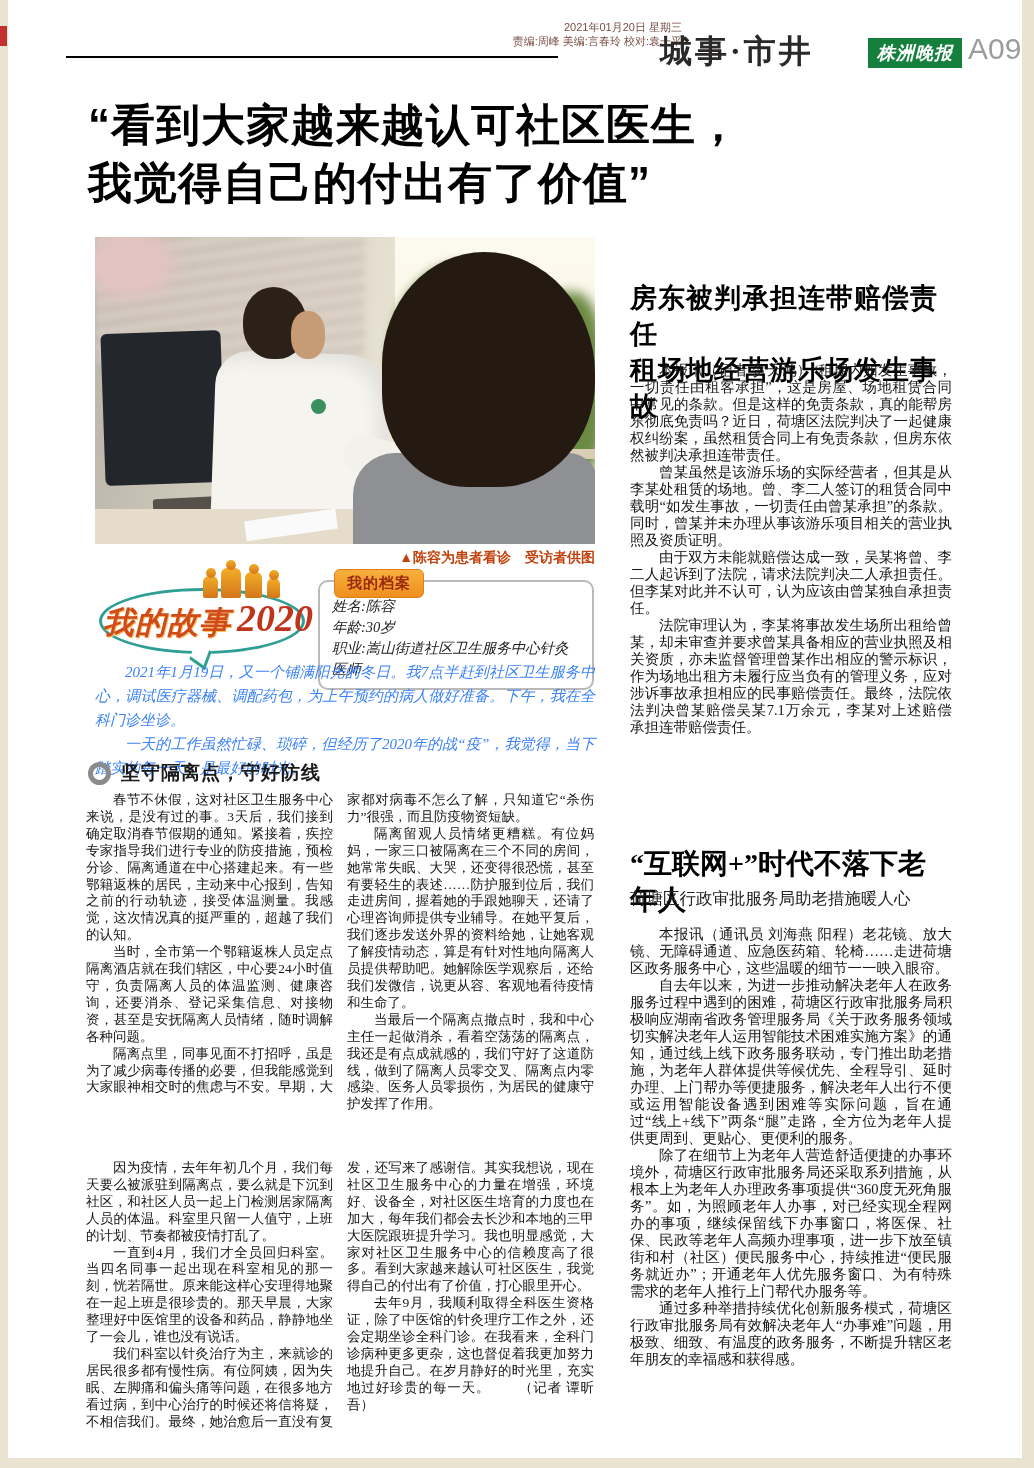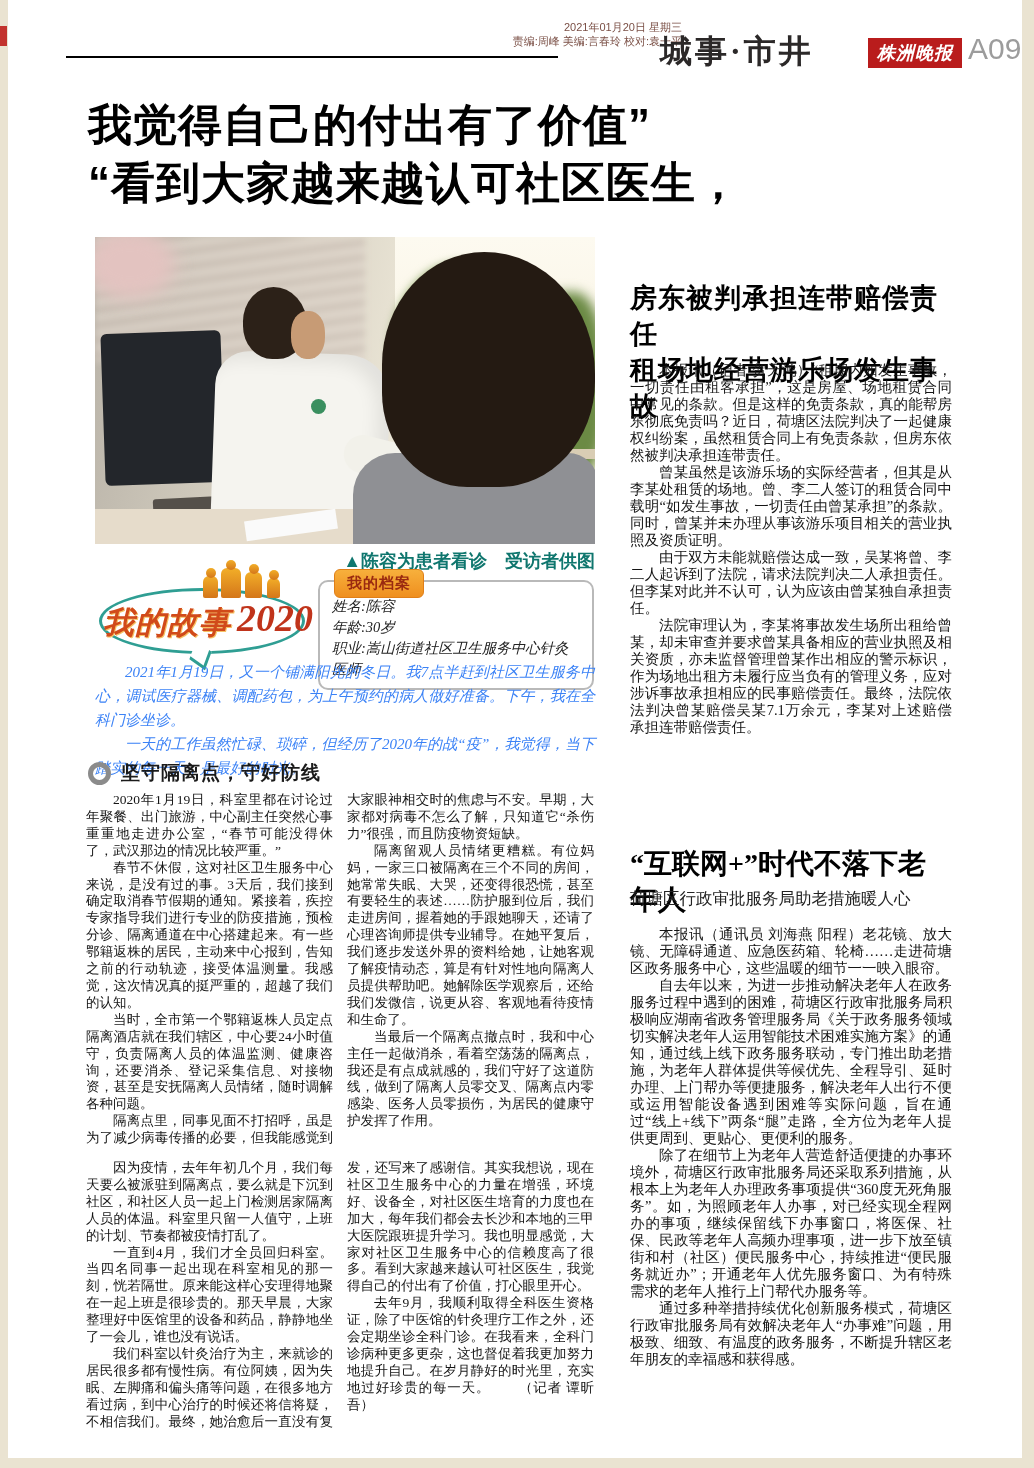--- a/index.html
+++ b/index.html
@@ -13,21 +13,21 @@
   .red-tick{position:absolute;left:0;top:26px;width:7px;height:20px;background:#c2332e;}
 
   
   .hdr-rule{position:absolute;left:66px;top:56px;width:492px;height:2px;background:#000;}
   .hdr-meta{position:absolute;left:500px;top:20px;width:182px;text-align:right;
             font-family:"Liberation Sans","DejaVu Sans",sans-serif;
             font-size:11px;line-height:14px;color:#7a4f45;}
   .hdr-section{position:absolute;left:660px;top:34px;font-size:32px;line-height:34px;
             font-weight:700;color:#2b2828;letter-spacing:3px;
             font-family:"Liberation Serif","DejaVu Serif",serif;}
-  .brand-box{position:absolute;left:868px;top:38px;width:94px;height:30px;background:#b91c1c;
+  .brand-box{position:absolute;left:868px;top:38px;width:94px;height:30px;background:#15803d;
             color:#fff;display:flex;align-items:center;justify-content:center;
             font-style:italic;font-weight:700;font-size:18px;letter-spacing:1px;}
   .page-no{position:absolute;left:968px;top:32px;font-size:30px;color:#9c9c9c;
             font-family:"Liberation Sans","DejaVu Sans",sans-serif;}
 
   
   .headline{position:absolute;left:88px;top:96px;width:760px;
             font-family:"Liberation Sans","DejaVu Sans",sans-serif;
             font-weight:800;font-size:44px;line-height:58px;color:#000;letter-spacing:1px;}
 
@@ -59,21 +59,21 @@
   .ph-doc-arm{left:248px;top:205px;width:95px;height:38px;background:#f2f1ea;border-radius:20px;
          transform:rotate(14deg);}
   .ph-pat-hair{left:287px;top:15px;width:213px;height:235px;background:#241a12;
          border-radius:48% 52% 45% 40%;}
   .ph-pat-shoulder{left:258px;top:216px;width:245px;height:95px;background:#8f9094;
          border-radius:42px 30px 0 0;}
   .ph-desk{left:0;top:272px;width:305px;height:35px;background:#e6dccb;}
   .ph-paper{left:150px;top:278px;width:92px;height:20px;background:#fafafa;transform:rotate(-8deg);}
 
   .photo-caption{position:absolute;left:95px;top:549px;width:500px;text-align:right;
-         font-size:18px;font-weight:600;color:#0f766e;}
+         font-size:14px;font-weight:600;color:#c2410c;}
 
   
   .logo{position:absolute;left:95px;top:566px;width:218px;height:100px;}
   .logo-ellipse{position:absolute;left:4px;top:22px;width:200px;height:60px;border:3px solid #2f9e93;
          border-radius:50%;background:#fff;}
   .logo-tail{position:absolute;left:96px;top:80px;width:16px;height:16px;background:#fff;
          border-right:3px solid #2f9e93;border-bottom:3px solid #2f9e93;transform:rotate(35deg) skewX(15deg);}
   .person{position:absolute;background:linear-gradient(180deg,#f2ae28,#d4761a);
          border-radius:6px 6px 2px 2px;}
   .person::before{content:"";position:absolute;left:50%;top:-8px;transform:translateX(-50%);
@@ -132,22 +132,22 @@
   <div class="hdr-rule"></div>
   <div class="hdr-meta">
     <div>2021年01月20日 星期三</div>
     <div>责编:周峰 美编:言春玲 校对:袁一平</div>
   </div>
   <div class="hdr-section">城事·市井</div>
   <div class="brand-box">株洲晚报</div>
   <div class="page-no">A09</div>
 
   <div class="headline">
+    <div>“看到大家越来越认可社区医生，</div>
     <div>我觉得自己的付出有了价值”</div>
-    <div>“看到大家越来越认可社区医生，</div>
   </div>
 
   <div class="photo">
     <div class="ph-window"></div>
     <div class="ph-blinds"></div>
     <div class="ph-flower"></div>
     <div class="ph-plant1"></div>
     <div class="ph-plant2"></div>
     <div class="ph-sill"></div>
     <div class="ph-monitor"></div>
@@ -190,21 +190,20 @@
   <p>2021年1月19日，又一个铺满阳光的冬日。我7点半赶到社区卫生服务中心，调试医疗器械、调配药包，为上午预约的病人做好准备。下午，我在全科门诊坐诊。</p>
       <p>一天的工作虽然忙碌、琐碎，但经历了2020年的战“疫”，我觉得，当下踏实的每一天，是最好的时光。</p>
     </div>
 
   <div class="subhead sh1">
     <span class="ring"></span>
     <span class="subhead-text">坚守隔离点，守好防线</span>
   </div>
   <div class="cols c1">
 
-  <p>2020年1月19日，科室里都在讨论过年聚餐、出门旅游，中心副主任突然心事重重地走进办公室，“春节可能没得休了，武汉那边的情况比较严重。”</p>
       <p>春节不休假，这对社区卫生服务中心来说，是没有过的事。3天后，我们接到确定取消春节假期的通知。紧接着，疾控专家指导我们进行专业的防疫措施，预检分诊、隔离通道在中心搭建起来。有一些鄂籍返株的居民，主动来中心报到，告知之前的行动轨迹，接受体温测量。我感觉，这次情况真的挺严重的，超越了我们的认知。</p>
       <p>当时，全市第一个鄂籍返株人员定点隔离酒店就在我们辖区，中心要24小时值守，负责隔离人员的体温监测、健康咨询，还要消杀、登记采集信息、对接物资，甚至是安抚隔离人员情绪，随时调解各种问题。</p>
       <p>隔离点里，同事见面不打招呼，虽是为了减少病毒传播的必要，但我能感觉到大家眼神相交时的焦虑与不安。早期，大家都对病毒不怎么了解，只知道它“杀伤力”很强，而且防疫物资短缺。</p>
       <p>隔离留观人员情绪更糟糕。有位妈妈，一家三口被隔离在三个不同的房间，她常常失眠、大哭，还变得很恐慌，甚至有要轻生的表述……防护服到位后，我们走进房间，握着她的手跟她聊天，还请了心理咨询师提供专业辅导。在她平复后，我们逐步发送外界的资料给她，让她客观了解疫情动态，算是有针对性地向隔离人员提供帮助吧。她解除医学观察后，还给我们发微信，说更从容、客观地看待疫情和生命了。</p>
       <p>当最后一个隔离点撤点时，我和中心主任一起做消杀，看着空荡荡的隔离点，我还是有点成就感的，我们守好了这道防线，做到了隔离人员零交叉、隔离点内零感染、医务人员零损伤，为居民的健康守护发挥了作用。</p>
     </div>
 
   <div class="cols c2">
 
   <p>因为疫情，去年年初几个月，我们每天要么被派驻到隔离点，要么就是下沉到社区，和社区人员一起上门检测居家隔离人员的体温。科室里只留一人值守，上班的计划、节奏都被疫情打乱了。</p>

